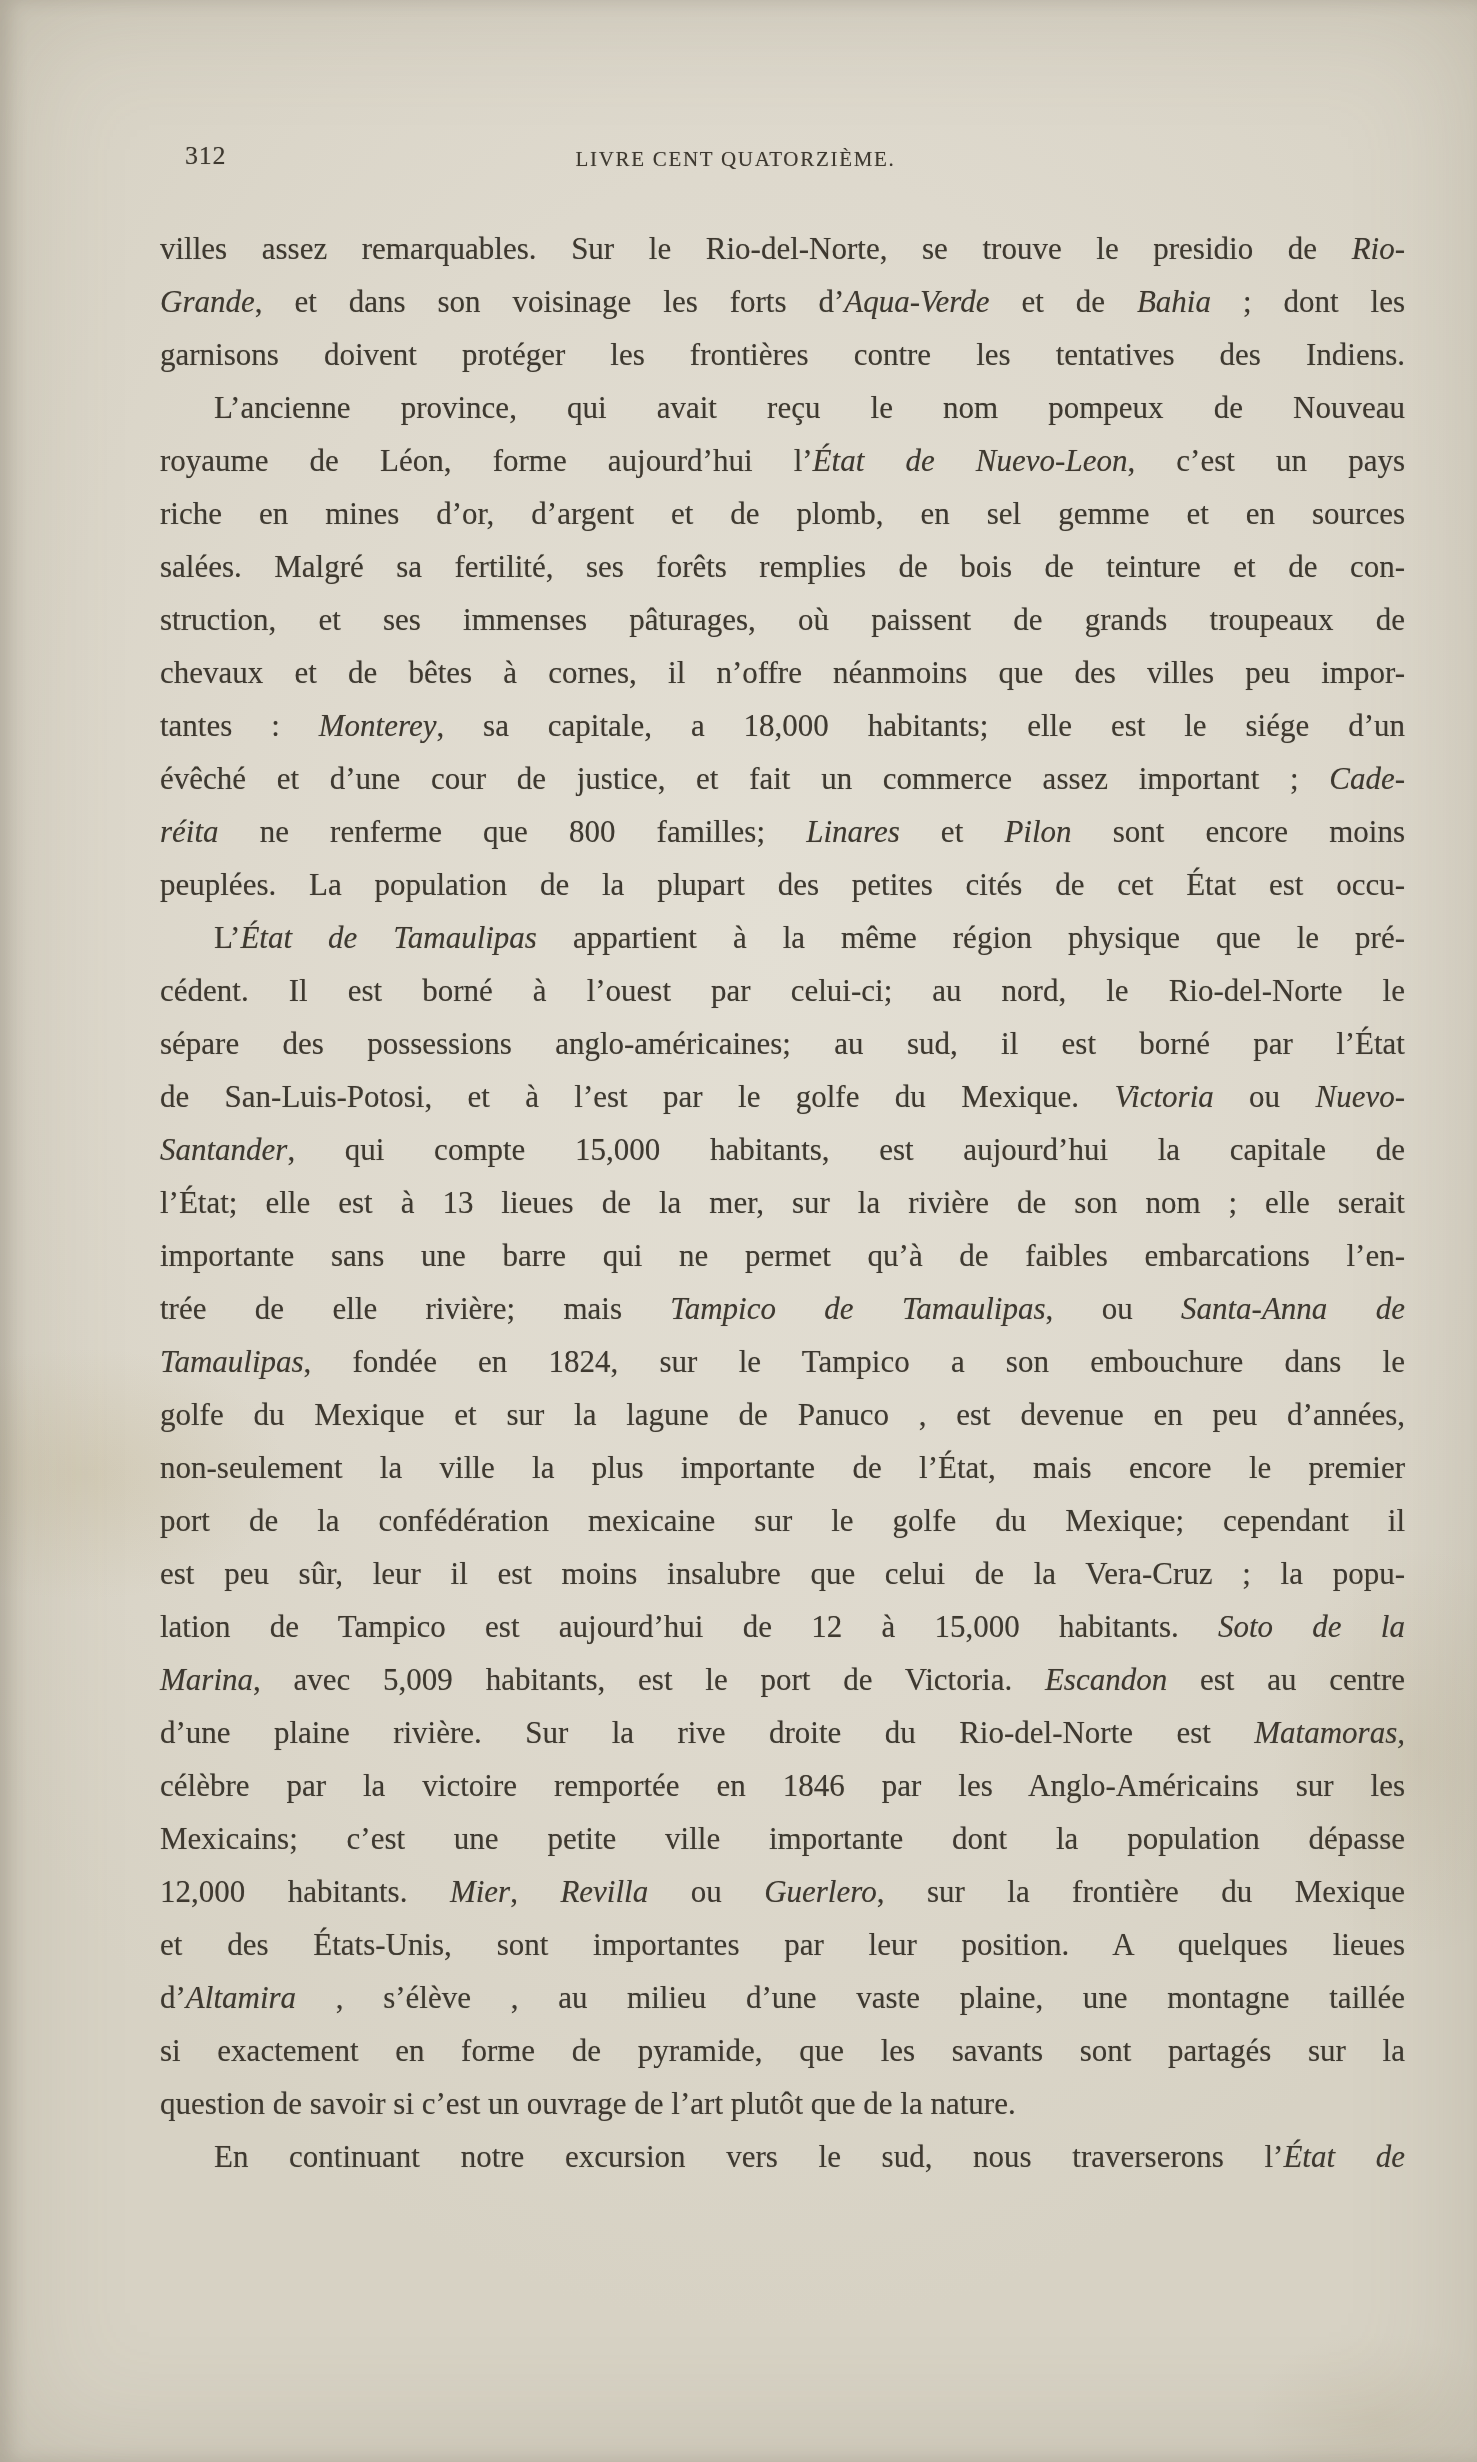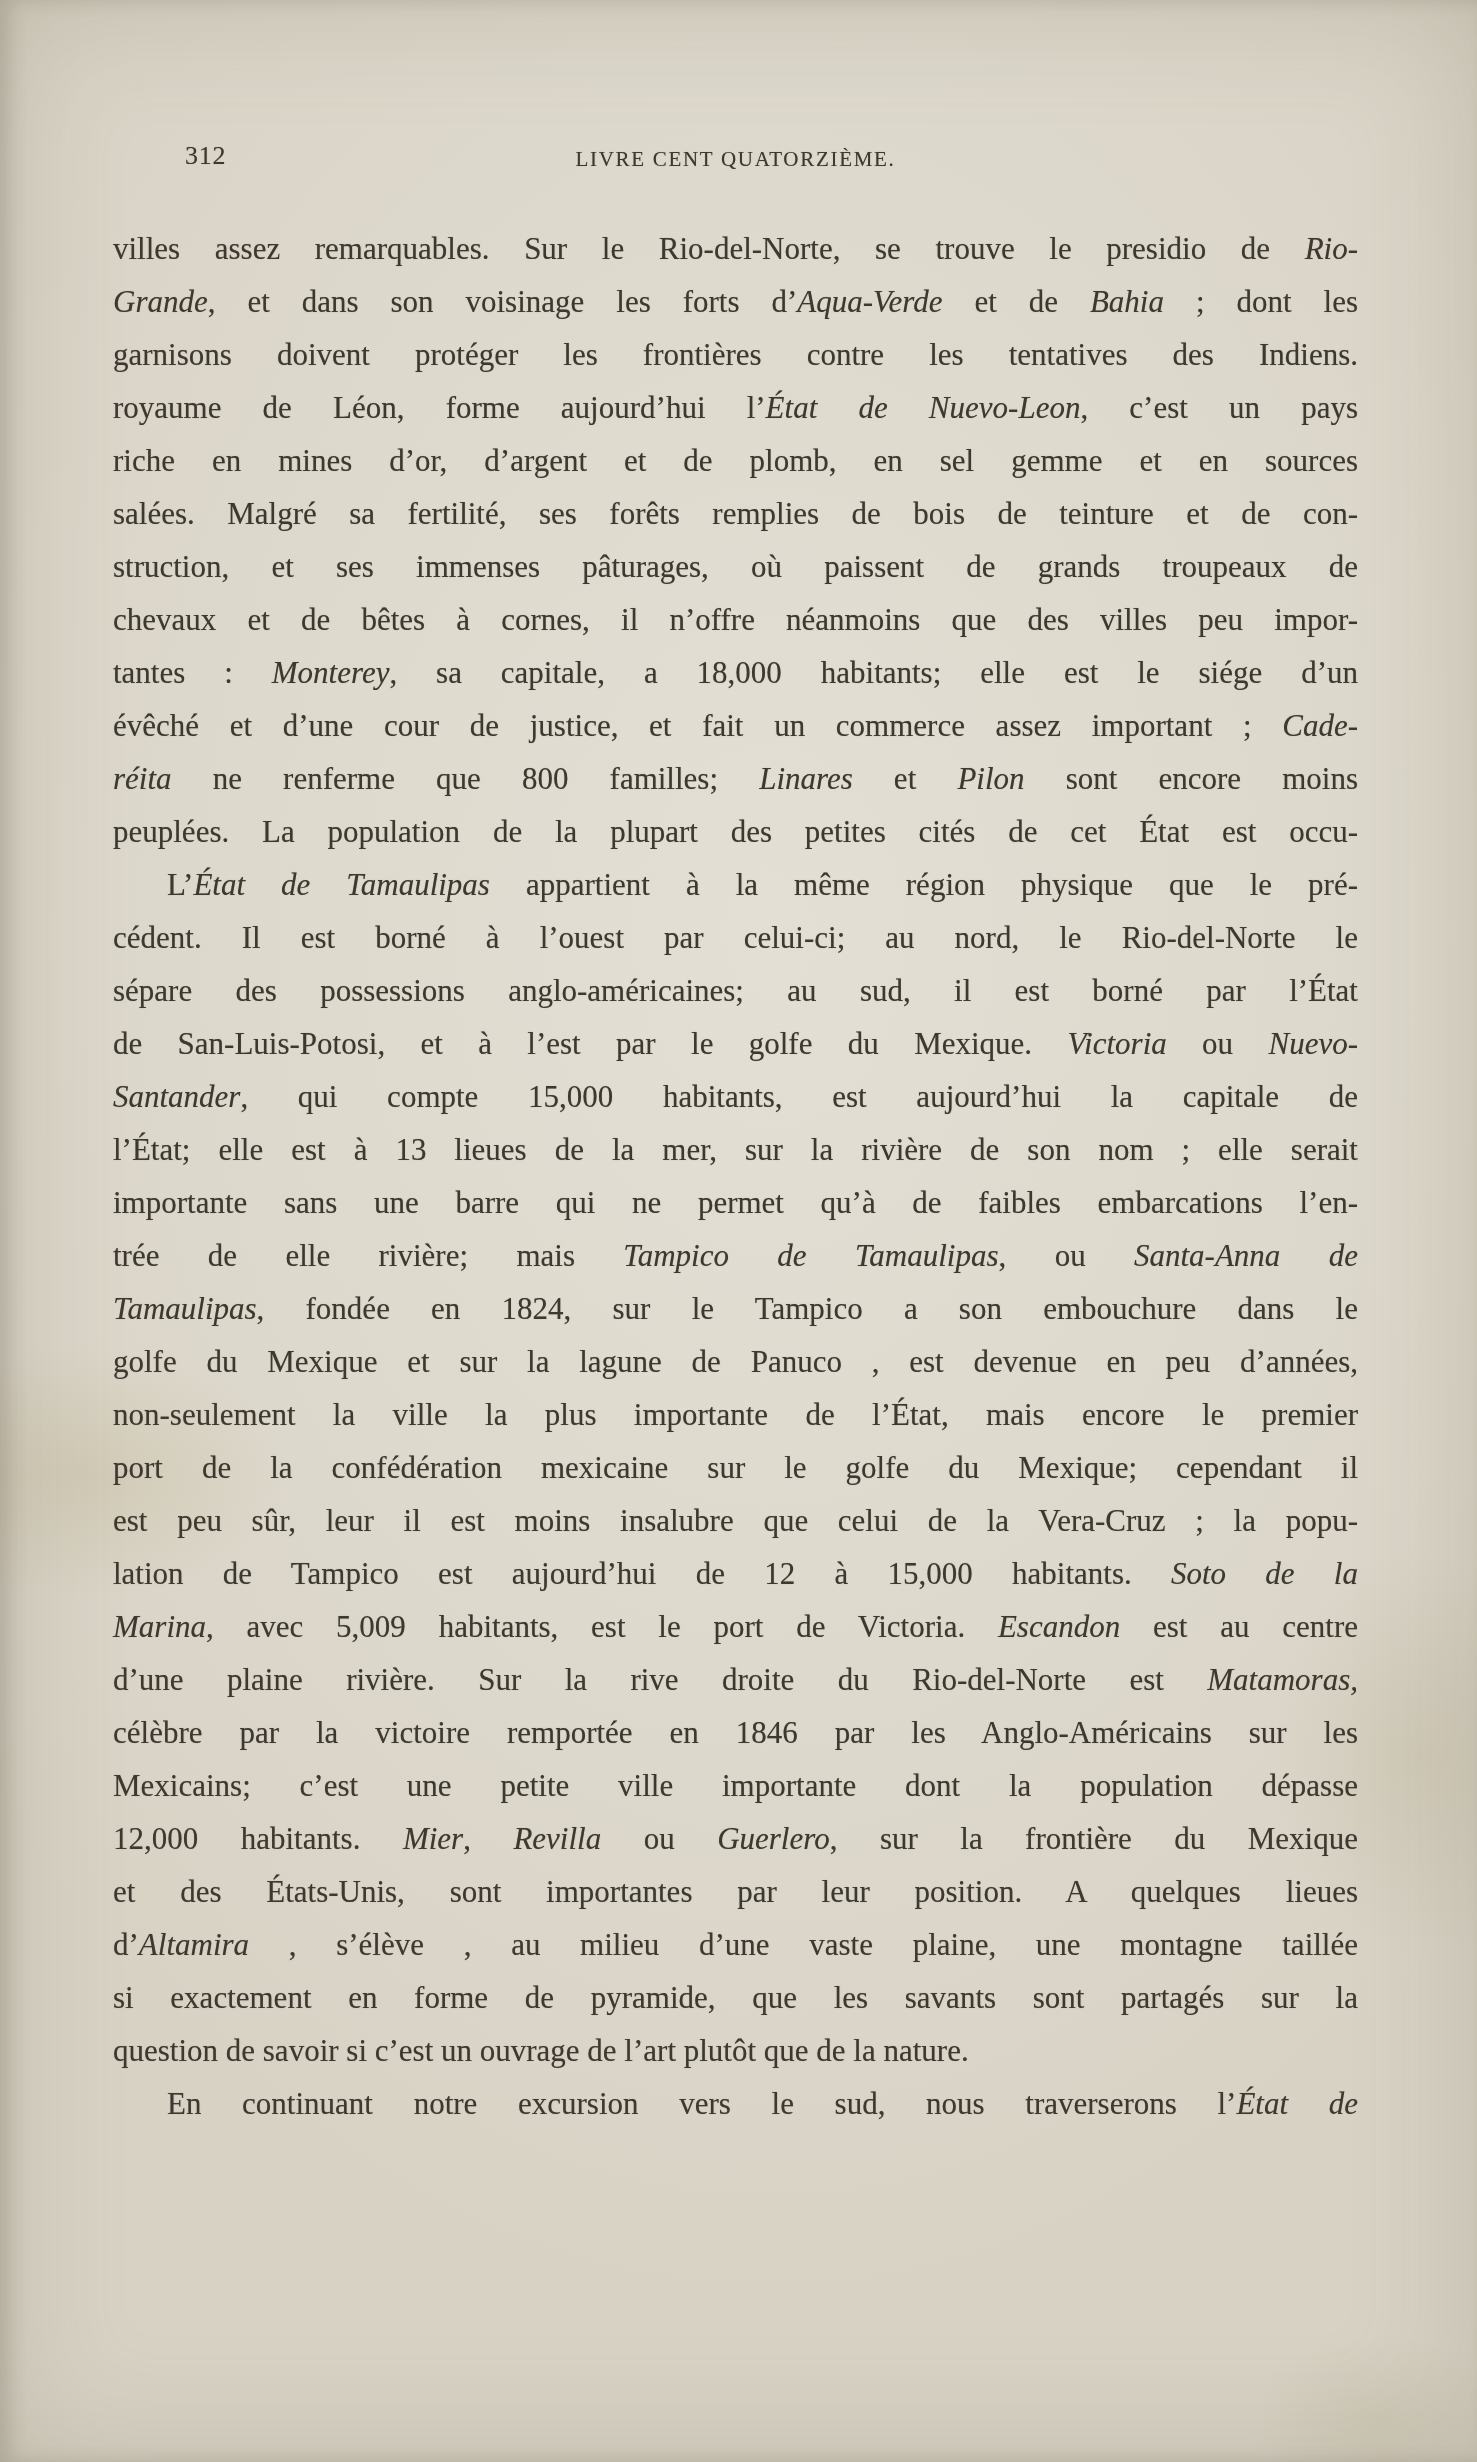--- a/index.html
+++ b/index.html
@@ -38,24 +38,25 @@
   .line.end{text-align-last:left;}
   .line.indent{text-indent:54px;}
   .it{font-style:italic;}
 </style>
 </head>
 <body>
 
 <div class="paper">
   <div class="pageno ink" style="color: rgb(62, 57, 48);">312</div>
   <div class="running ink" style="color: rgb(62, 57, 48);">LIVRE CENT QUATORZIÈME.</div>
-  <div class="bodytext ink" style="color: rgb(62, 57, 48);">
+  <div class="bodytext ink" style="color: rgb(62, 57, 48); margin-left: 47px;">
       <div class="line"><span>villes assez remarquables. Sur le Rio-del-Norte, se trouve le presidio de </span><span class="it">Rio-</span></div>
       <div class="line"><span class="it">Grande</span><span>, et dans son voisinage les forts d’</span><span class="it">Aqua-Verde</span><span> et de </span><span class="it">Bahia</span><span> ; dont les</span></div>
       <div class="line"><span>garnisons doivent protéger les frontières contre les tentatives des Indiens.</span></div>
+      <div class="line indent"><span>L’ancienne province, qui avait reçu le nom pompeux de Nouveau</span></div>
       <div class="line"><span>royaume de Léon, forme aujourd’hui l’</span><span class="it">État de Nuevo-Leon</span><span>, c’est un pays</span></div>
       <div class="line"><span>riche en mines d’or, d’argent et de plomb, en sel gemme et en sources</span></div>
       <div class="line"><span>salées. Malgré sa fertilité, ses forêts remplies de bois de teinture et de con-</span></div>
       <div class="line"><span>struction, et ses immenses pâturages, où paissent de grands troupeaux de</span></div>
       <div class="line"><span>chevaux et de bêtes à cornes, il n’offre néanmoins que des villes peu impor-</span></div>
       <div class="line"><span>tantes : </span><span class="it">Monterey</span><span>, sa capitale, a 18,000 habitants; elle est le siége d’un</span></div>
       <div class="line"><span>évêché et d’une cour de justice, et fait un commerce assez important ; </span><span class="it">Cade-</span></div>
       <div class="line"><span class="it">réita</span><span> ne renferme que 800 familles; </span><span class="it">Linares</span><span> et </span><span class="it">Pilon</span><span> sont encore moins</span></div>
       <div class="line"><span>peuplées. La population de la plupart des petites cités de cet État est occu-</span></div>
       <div class="line indent"><span>L’</span><span class="it">État de Tamaulipas</span><span> appartient à la même région physique que le pré-</span></div>

